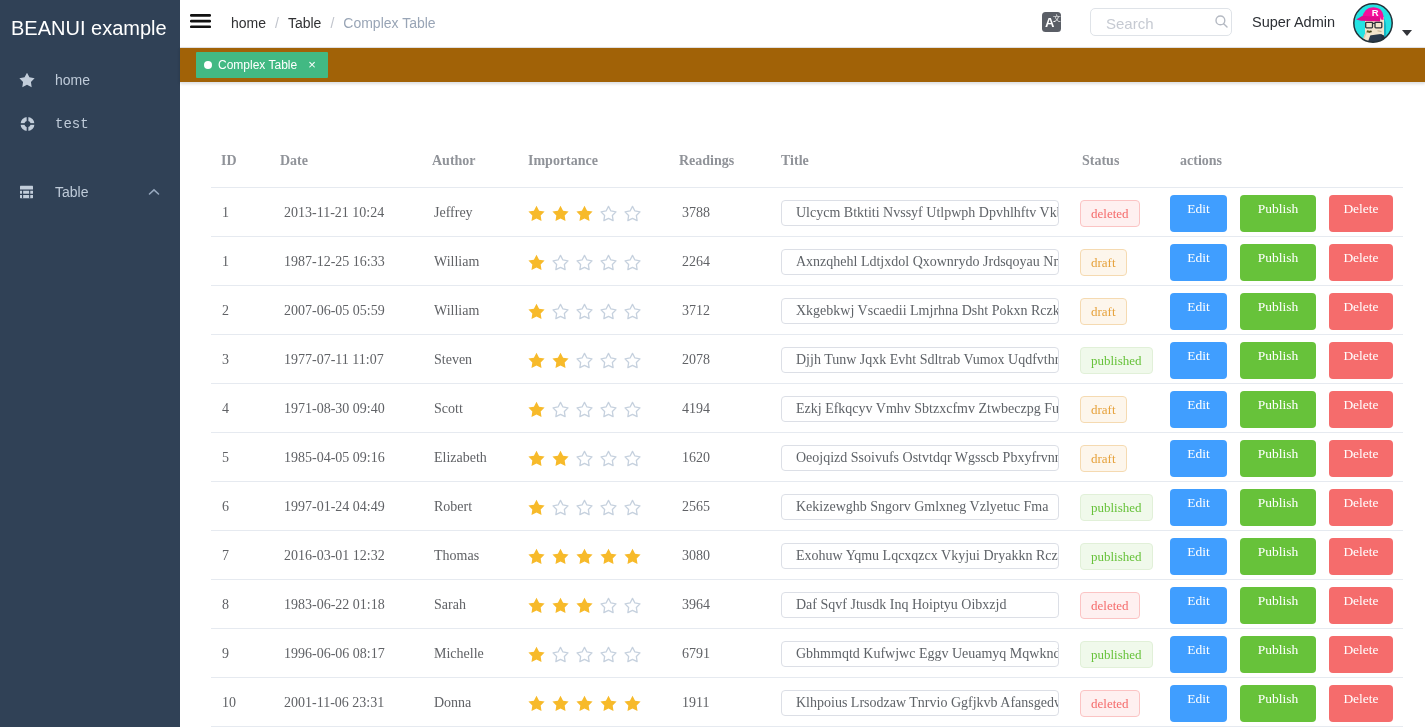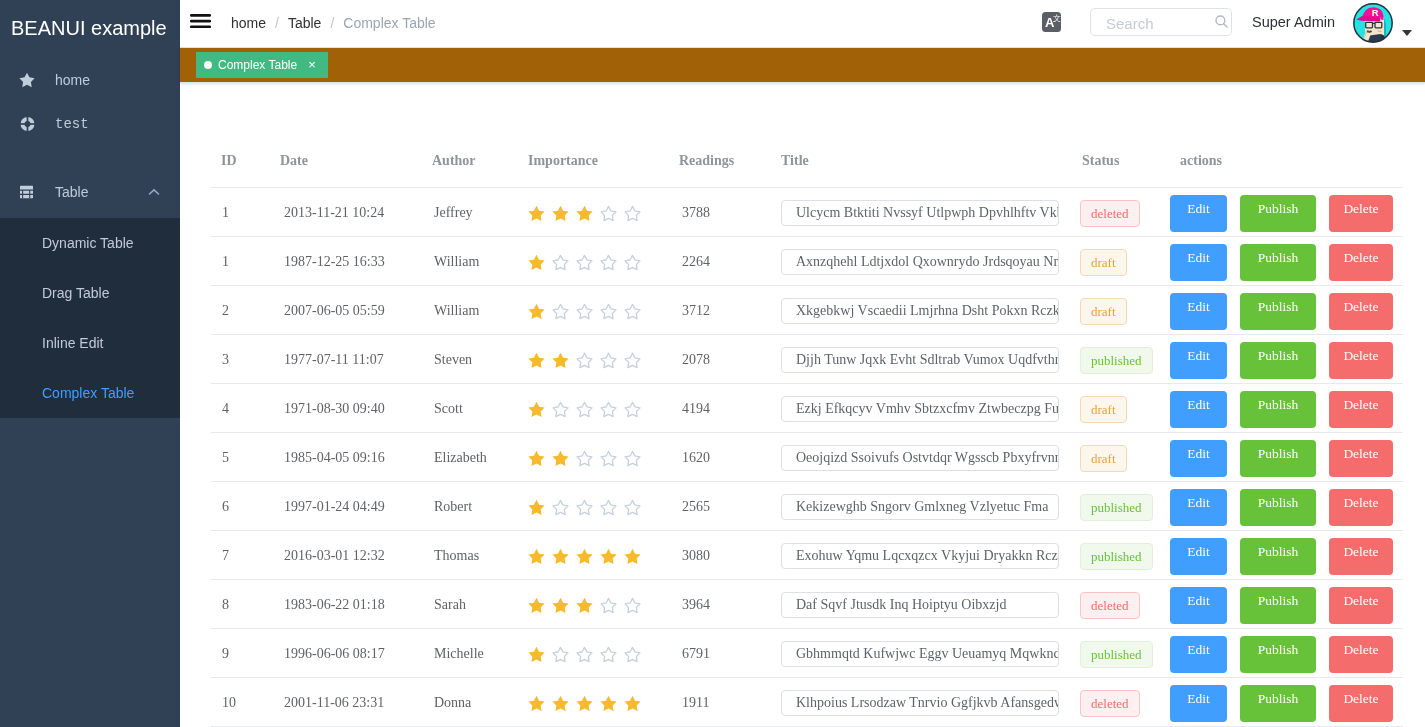--- a/index.html
+++ b/index.html
@@ -94,26 +94,20 @@
         <line x1="0" y1="4.6" x2="13" y2="4.6" stroke="#304156" stroke-width="1.4"></line>
         <line x1="0" y1="8.9" x2="13" y2="8.9" stroke="#304156" stroke-width="1.4"></line>
         <line x1="2.6" y1="4.6" x2="2.6" y2="13" stroke="#304156" stroke-width="1.1"></line>
         <line x1="9.7" y1="4.6" x2="9.7" y2="13" stroke="#304156" stroke-width="1.1"></line>
       </svg>
     <span class="txt">Table</span>
   </div>
   <svg id="chev" width="12" height="8" viewBox="0 0 12 8">
       <polyline points="1.5,6 6,1.8 10.5,6" fill="none" stroke="#97a8be" stroke-width="1.6" stroke-linecap="round"></polyline>
     </svg>
-  <div id="submenu">
-    <div class="smi" style="top:0">Dynamic Table</div>
-    <div class="smi" style="top:50px">Drag Table</div>
-    <div class="smi" style="top:100px">Inline Edit</div>
-    <div class="smi active" style="top:150px">Complex Table</div>
-  </div>
 </div>
 
 <div id="navbar">
   <svg id="burger" width="21" height="15" viewBox="0 0 21 15">
       <rect y="0" width="21" height="2.7" rx="1.2" fill="#111"></rect>
       <rect y="5.7" width="21" height="2.7" rx="1.2" fill="#111"></rect>
       <rect y="11.4" width="21" height="2.7" rx="1.2" fill="#111"></rect>
     </svg>
   <div id="crumb">home<span class="sep">/</span>Table<span class="sep">/</span><span class="last">Complex Table</span></div>
   <svg id="lang" width="19" height="20" viewBox="0 0 19 20">

